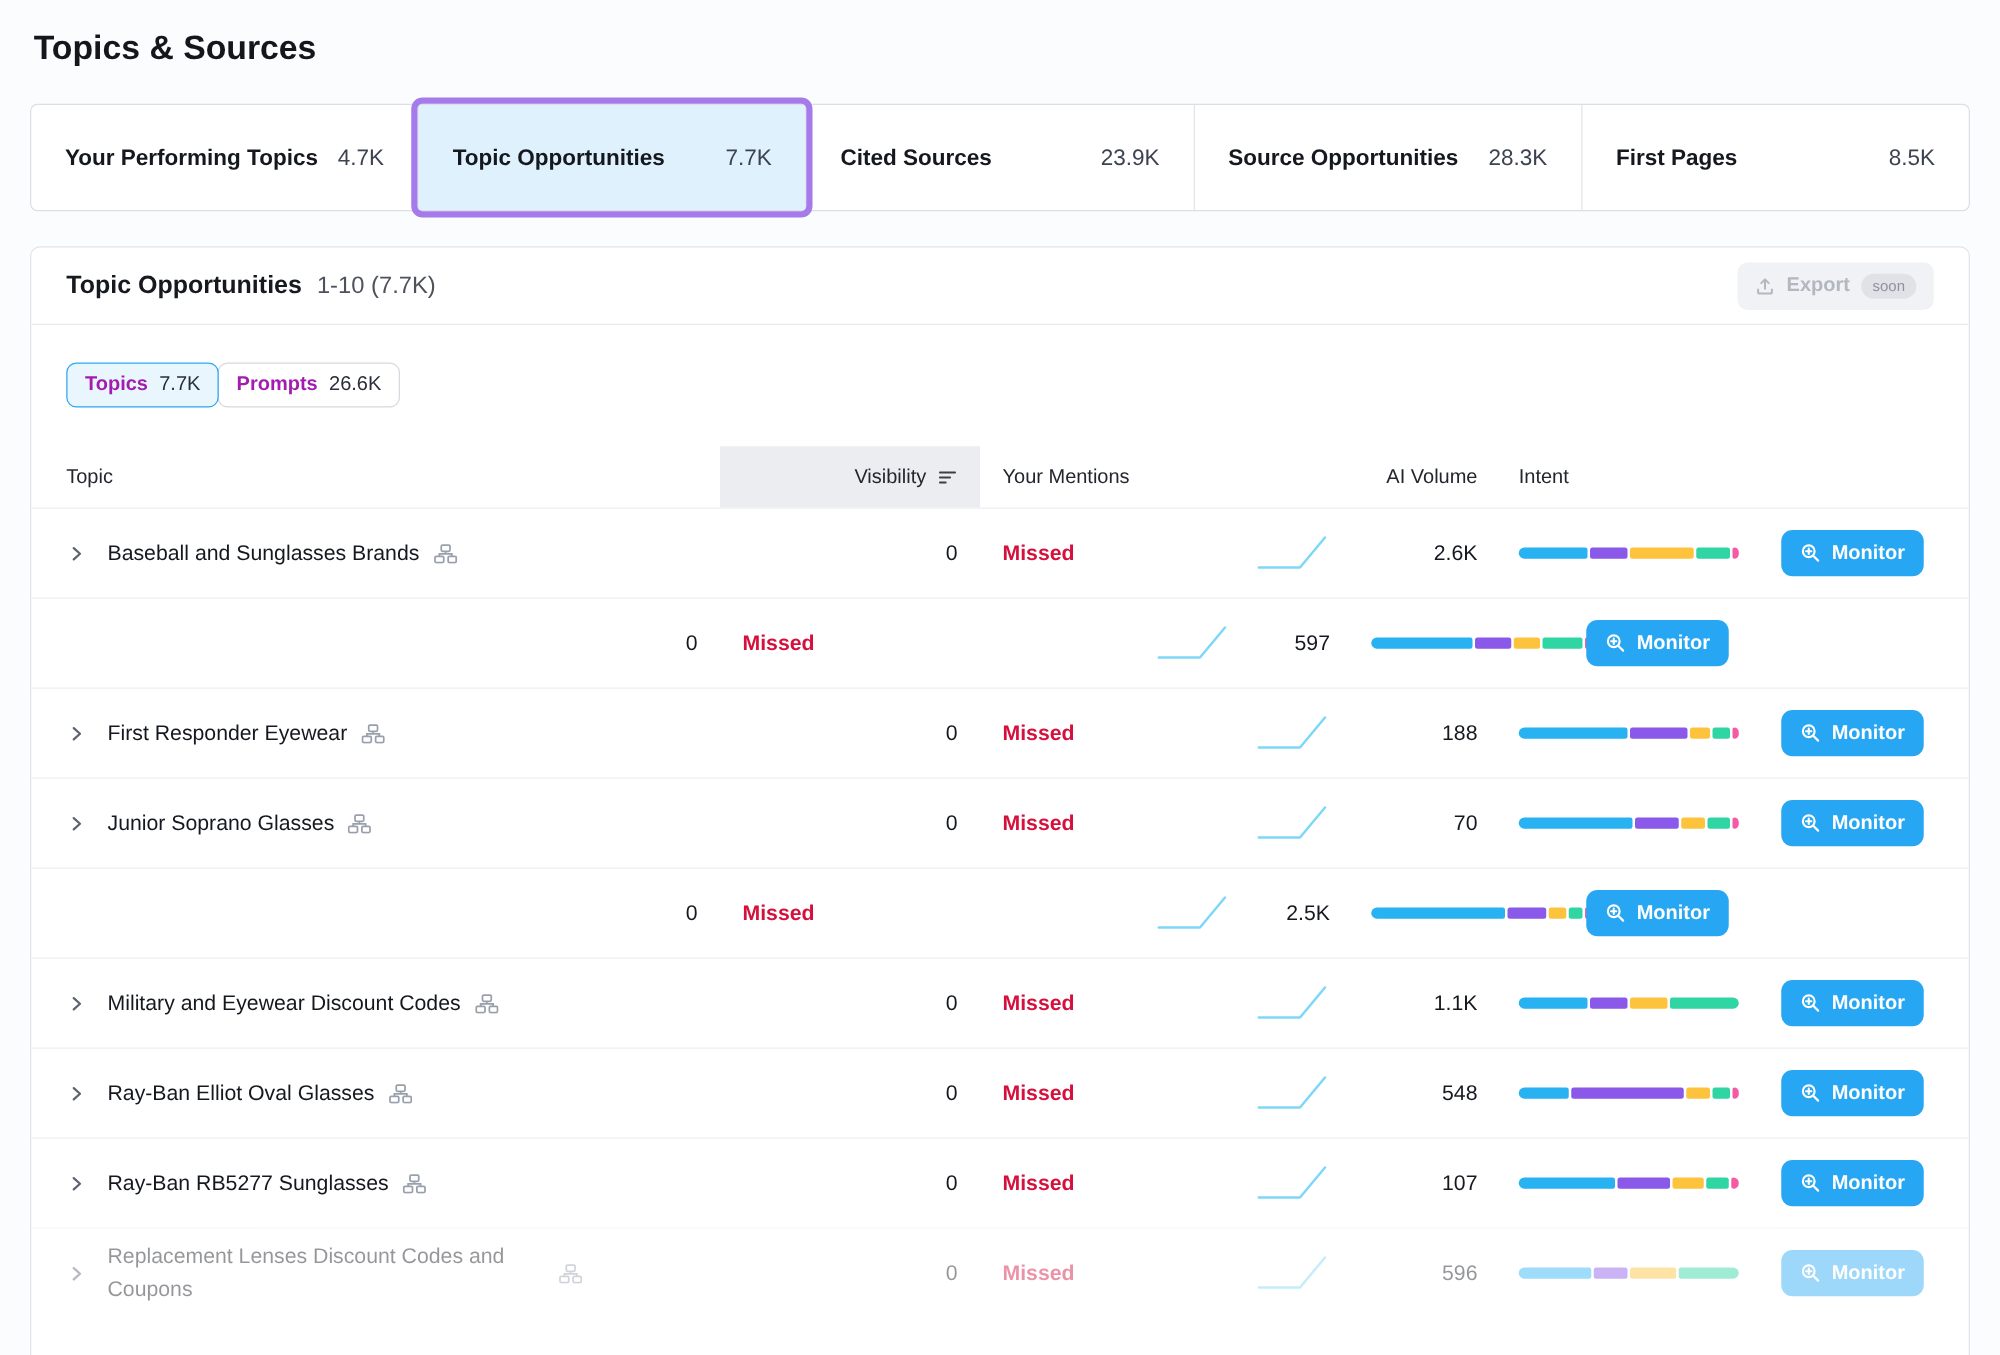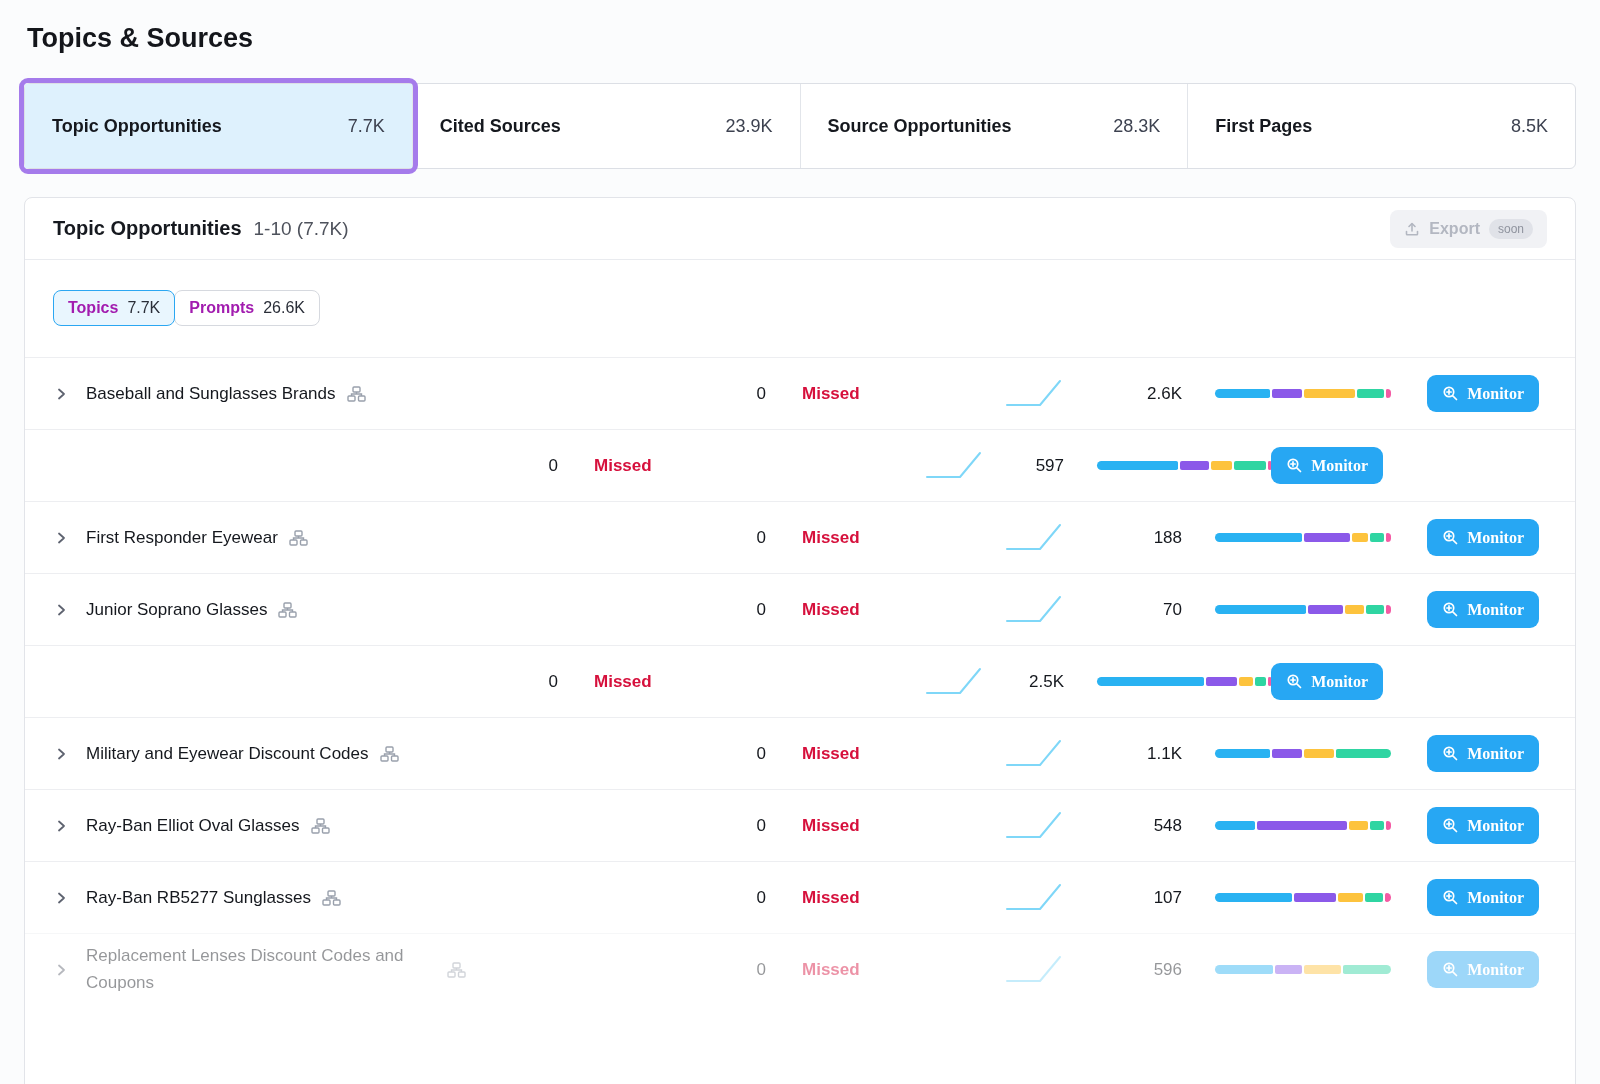--- a/index.html
+++ b/index.html
@@ -47,33 +47,37 @@
   .chev { width:16px; height:16px; display:flex; margin-right:17px; flex:none; cursor:pointer; }
   .topic-name { font-size:17px; color:#15181E; cursor:pointer; }
   .hier { margin-left:11px; flex:none; display:flex; }
   .missed { color:#D6103C; font-weight:700; }
 
   .intent-bar { display:flex; gap:2px; width:176px; height:9px; }
   .intent-seg { border-radius:2px; }
   .intent-seg:first-child { border-radius:5px 2px 2px 5px; }
   .intent-seg:last-child { border-radius:2px 5px 5px 2px; }
 
-  .monitor-btn { display:flex; align-items:center; gap:8px; height:37px; padding:0 15px; border:none; border-radius:9px; background:#27A7F3; color:#fff; font-size:16px; font-weight:700; font-family:Liberation Serif, serif; cursor:pointer; white-space:nowrap; }
+  .monitor-btn { display:flex; align-items:center; gap:8px; height:37px; padding:0 15px; border:none; border-radius:9px; background:#27A7F3; color:#fff; font-size:16px; font-weight:700; font-family:Liberation Sans, sans-serif; cursor:pointer; white-space:nowrap; }
 
   .row-cut { opacity:.45; }
   .row-cut .topic-name { max-width:350px; line-height:1.55; }
 </style>
 </head>
 <body>
 
 <div class="page">
 
   <div class="page-title">Topics &amp; Sources</div>
 
   <div class="tabbar">
+    <div class="tab">
+      <span class="tab-label">Your Performing Topics</span>
+      <span class="tab-count">4.7K</span>
+    </div>
     <div class="tab selected">
       <div class="ring"></div>
       <span class="tab-label">Topic Opportunities</span>
       <span class="tab-count">7.7K</span>
     </div>
     <div class="tab">
       <span class="tab-label">Cited Sources</span>
       <span class="tab-count">23.9K</span>
     </div>
     <div class="tab">
@@ -112,20 +116,40 @@
       <button class="chip selected">
         <span class="chip-label">Topics</span>
         <span class="chip-count">7.7K</span>
       </button>
       <button class="chip">
         <span class="chip-label">Prompts</span>
         <span class="chip-count">26.6K</span>
       </button>
     </div>
 
+    <div class="grid thead">
+      <div class="col-topic">Topic</div>
+      <div class="col-vis">
+        <span>Visibility</span>
+        <span style="display:flex;">
+          <svg width="16" height="14" viewBox="0 0 16 14">
+              <g stroke="#3B3F4A" stroke-width="1.7" stroke-linecap="round">
+                <line x1="2" y1="3" x2="14" y2="3"></line>
+                <line x1="2" y1="7" x2="10" y2="7"></line>
+                <line x1="2" y1="11" x2="6.5" y2="11"></line>
+              </g>
+            </svg>
+        </span>
+      </div>
+      <div class="col-mentions">Your Mentions</div>
+      <div class="col-spark"></div>
+      <div class="col-aivol">AI Volume</div>
+      <div class="col-intent">Intent</div>
+      <div class="col-action"></div>
+    </div>
 
     <div>
   <div class="grid trow">
     <div class="col-topic">
       <span class="chev">
         <svg width="16" height="16" viewBox="0 0 16 16">
                 <path d="M6 3.5 L11 8 L6 12.5" fill="none" stroke="#5E6370" stroke-width="1.8" stroke-linecap="round" stroke-linejoin="round"></path>
               </svg>
       </span>
       <span class="topic-name">Baseball and Sunglasses Brands</span>

